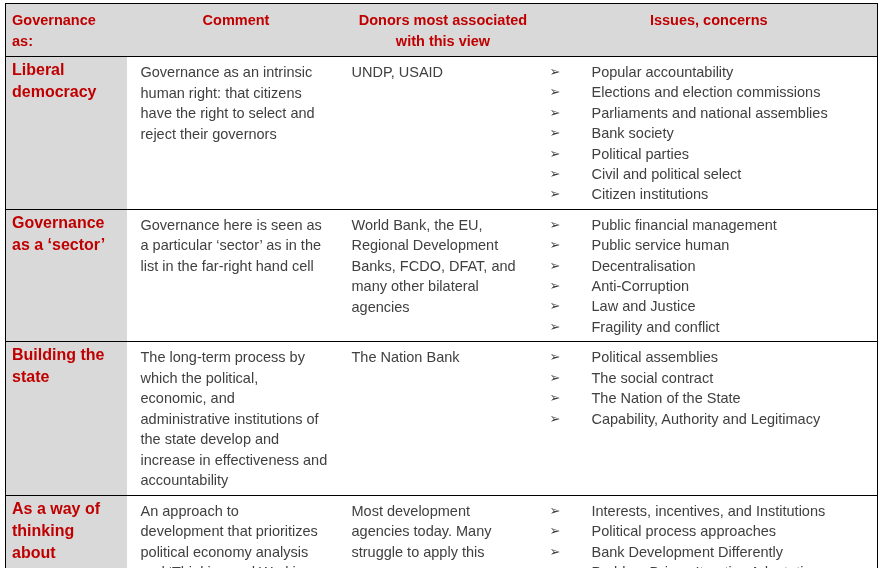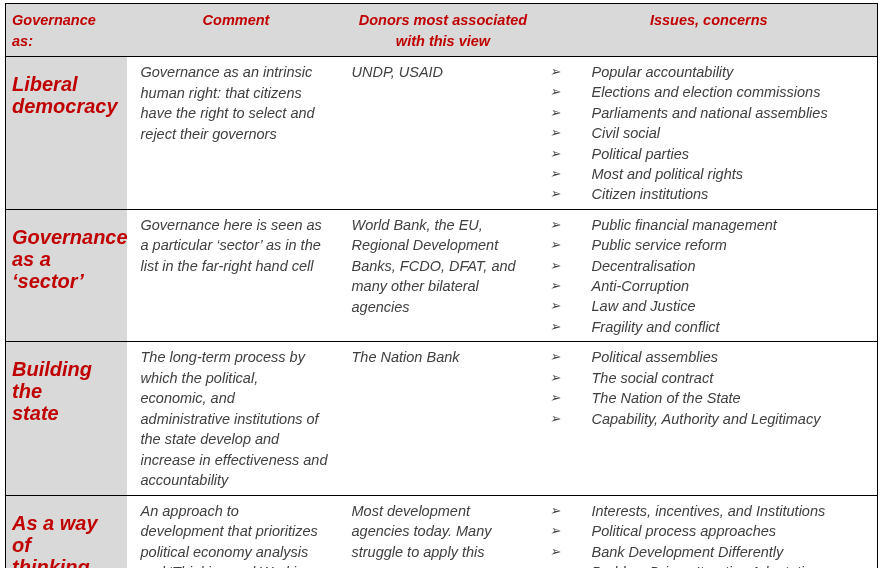--- a/index.html
+++ b/index.html
@@ -13,42 +13,42 @@
   html,body{width:883px;height:568px;background:var(--color-page_bg);overflow:hidden;}
   body{font-family:"Liberation Sans",sans-serif;}
   .table-wrap{position:absolute;left:5px;top:3px;}
   table{
     border-collapse:collapse;
     table-layout:fixed;
     width:872px;
     border:1.5px solid var(--color-border);
   }
   tr{border-bottom:1.5px solid var(--color-border);}
-  td,th{vertical-align:top;padding:4px 6px;font-style:italic;}
+  td,th{vertical-align:top;padding:4px 6px;}
   
   thead th{
     background:var(--color-cell_bg);
     color:var(--color-accent);
     font-weight:bold;
     font-size:14.5px;
     line-height:21px;
     white-space:pre-line;
     padding-top:6px;
     height:49px;
   }
   thead th.first{text-align:left;}
   
   td.rowlabel{
     background:var(--color-cell_bg);
     color:var(--color-accent);
     font-weight:bold;
-    font-size:20px;
+    font-size:16px;
     line-height:22px;
     white-space:pre-line;
-    padding-top:16px;
+    padding-top:2px;
   }
   
   td.text{
     color:var(--color-body_text);
     font-size:14.5px;
     line-height:20.5px;
     white-space:pre-line;
     padding-top:5px;
   }
   td.comment{padding-left:14px;}
@@ -114,29 +114,29 @@
             <li>
                 <span class="arrow">➢</span>
                 <span>Elections and election commissions</span>
               </li>
             <li>
                 <span class="arrow">➢</span>
                 <span>Parliaments and national assemblies</span>
               </li>
             <li>
                 <span class="arrow">➢</span>
-                <span>Civil social</span>
+                <span>Bank society</span>
               </li>
             <li>
                 <span class="arrow">➢</span>
                 <span>Political parties</span>
               </li>
             <li>
                 <span class="arrow">➢</span>
-                <span>Most and political rights</span>
+                <span>Civil and political select</span>
               </li>
             <li>
                 <span class="arrow">➢</span>
                 <span>Citizen institutions</span>
               </li>
           </ul>
         </td>
       </tr>
       <tr class="r1">
         <td class="rowlabel">Governance
@@ -150,21 +150,21 @@
 many other bilateral
 agencies</td>
         <td class="issues">
           <ul class="issue-list">
             <li>
                 <span class="arrow">➢</span>
                 <span>Public financial management</span>
               </li>
             <li>
                 <span class="arrow">➢</span>
-                <span>Public service reform</span>
+                <span>Public service human</span>
               </li>
             <li>
                 <span class="arrow">➢</span>
                 <span>Decentralisation</span>
               </li>
             <li>
                 <span class="arrow">➢</span>
                 <span>Anti-Corruption</span>
               </li>
             <li>

